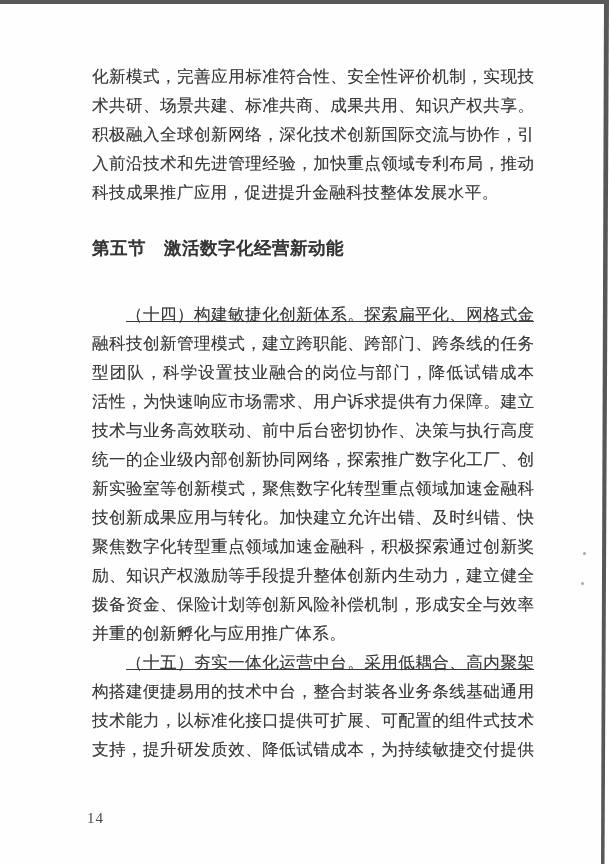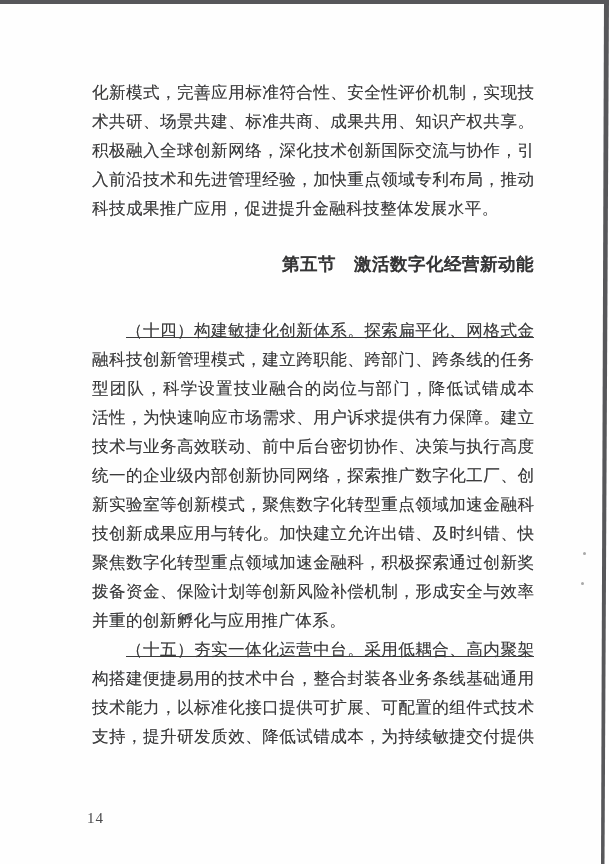--- a/index.html
+++ b/index.html
@@ -22,35 +22,35 @@
   }
   .speck {
     position: absolute; width: 3px; height: 3px;
     border-radius: 50%; background: #8b8b8b; opacity: 0.75;
   }
   .speck.s1 { left: 583px; top: 552px; }
   .speck.s2 { left: 581px; top: 582px; }
 
   
   .doc {
-    position: absolute; left: 92px; top: 78px; width: 442px;
+    position: absolute; left: 92px; top: 62px; width: 442px;
     color: #3b3b3c; font-size: 16.6px; line-height: 29px;
     text-shadow: 0 0 0.6px rgba(70,70,70,0.55);
   }
   .paragraph { margin: 0; }
   .line {
     height: 29px; overflow: hidden;
     text-align: justify; text-align-last: justify;
     white-space: nowrap;
   }
   .line.indent { padding-left: 34px; text-decoration: underline; }
   .line.lastline { text-align-last: left; letter-spacing: 0.35px; }
   .heading {
     height: 29px; margin: 27px 0 37px 0;
-    text-align: right; font-size: 17.5px; font-weight: 600;
+    text-align: left; font-size: 17.5px; font-weight: 600;
     letter-spacing: 0.5px; color: #353536;
   }
   .pagenum {
     position: absolute; left: 87px; top: 810px;
     font-size: 15px; color: #4a4a4c; letter-spacing: 1px;
   }
 </style>
 </head>
 <body>
 
@@ -77,20 +77,21 @@
       <div class="paragraph">
         <div class="line indent">（十四）构建敏捷化创新体系。探索扁平化、网格式金</div>
         <div class="line">融科技创新管理模式，建立跨职能、跨部门、跨条线的任务</div>
         <div class="line">型团队，科学设置技业融合的岗位与部门，降低试错成本</div>
         <div class="line">活性，为快速响应市场需求、用户诉求提供有力保障。建立</div>
         <div class="line">技术与业务高效联动、前中后台密切协作、决策与执行高度</div>
         <div class="line">统一的企业级内部创新协同网络，探索推广数字化工厂、创</div>
         <div class="line">新实验室等创新模式，聚焦数字化转型重点领域加速金融科</div>
         <div class="line">技创新成果应用与转化。加快建立允许出错、及时纠错、快</div>
         <div class="line">聚焦数字化转型重点领域加速金融科，积极探索通过创新奖</div>
+        <div class="line">励、知识产权激励等手段提升整体创新内生动力，建立健全</div>
         <div class="line">拨备资金、保险计划等创新风险补偿机制，形成安全与效率</div>
         <div class="line lastline">并重的创新孵化与应用推广体系。</div>
       </div>
       <div class="paragraph">
         <div class="line indent">（十五）夯实一体化运营中台。采用低耦合、高内聚架</div>
         <div class="line">构搭建便捷易用的技术中台，整合封装各业务条线基础通用</div>
         <div class="line">技术能力，以标准化接口提供可扩展、可配置的组件式技术</div>
         <div class="line">支持，提升研发质效、降低试错成本，为持续敏捷交付提供</div>
       </div>
     </div>

